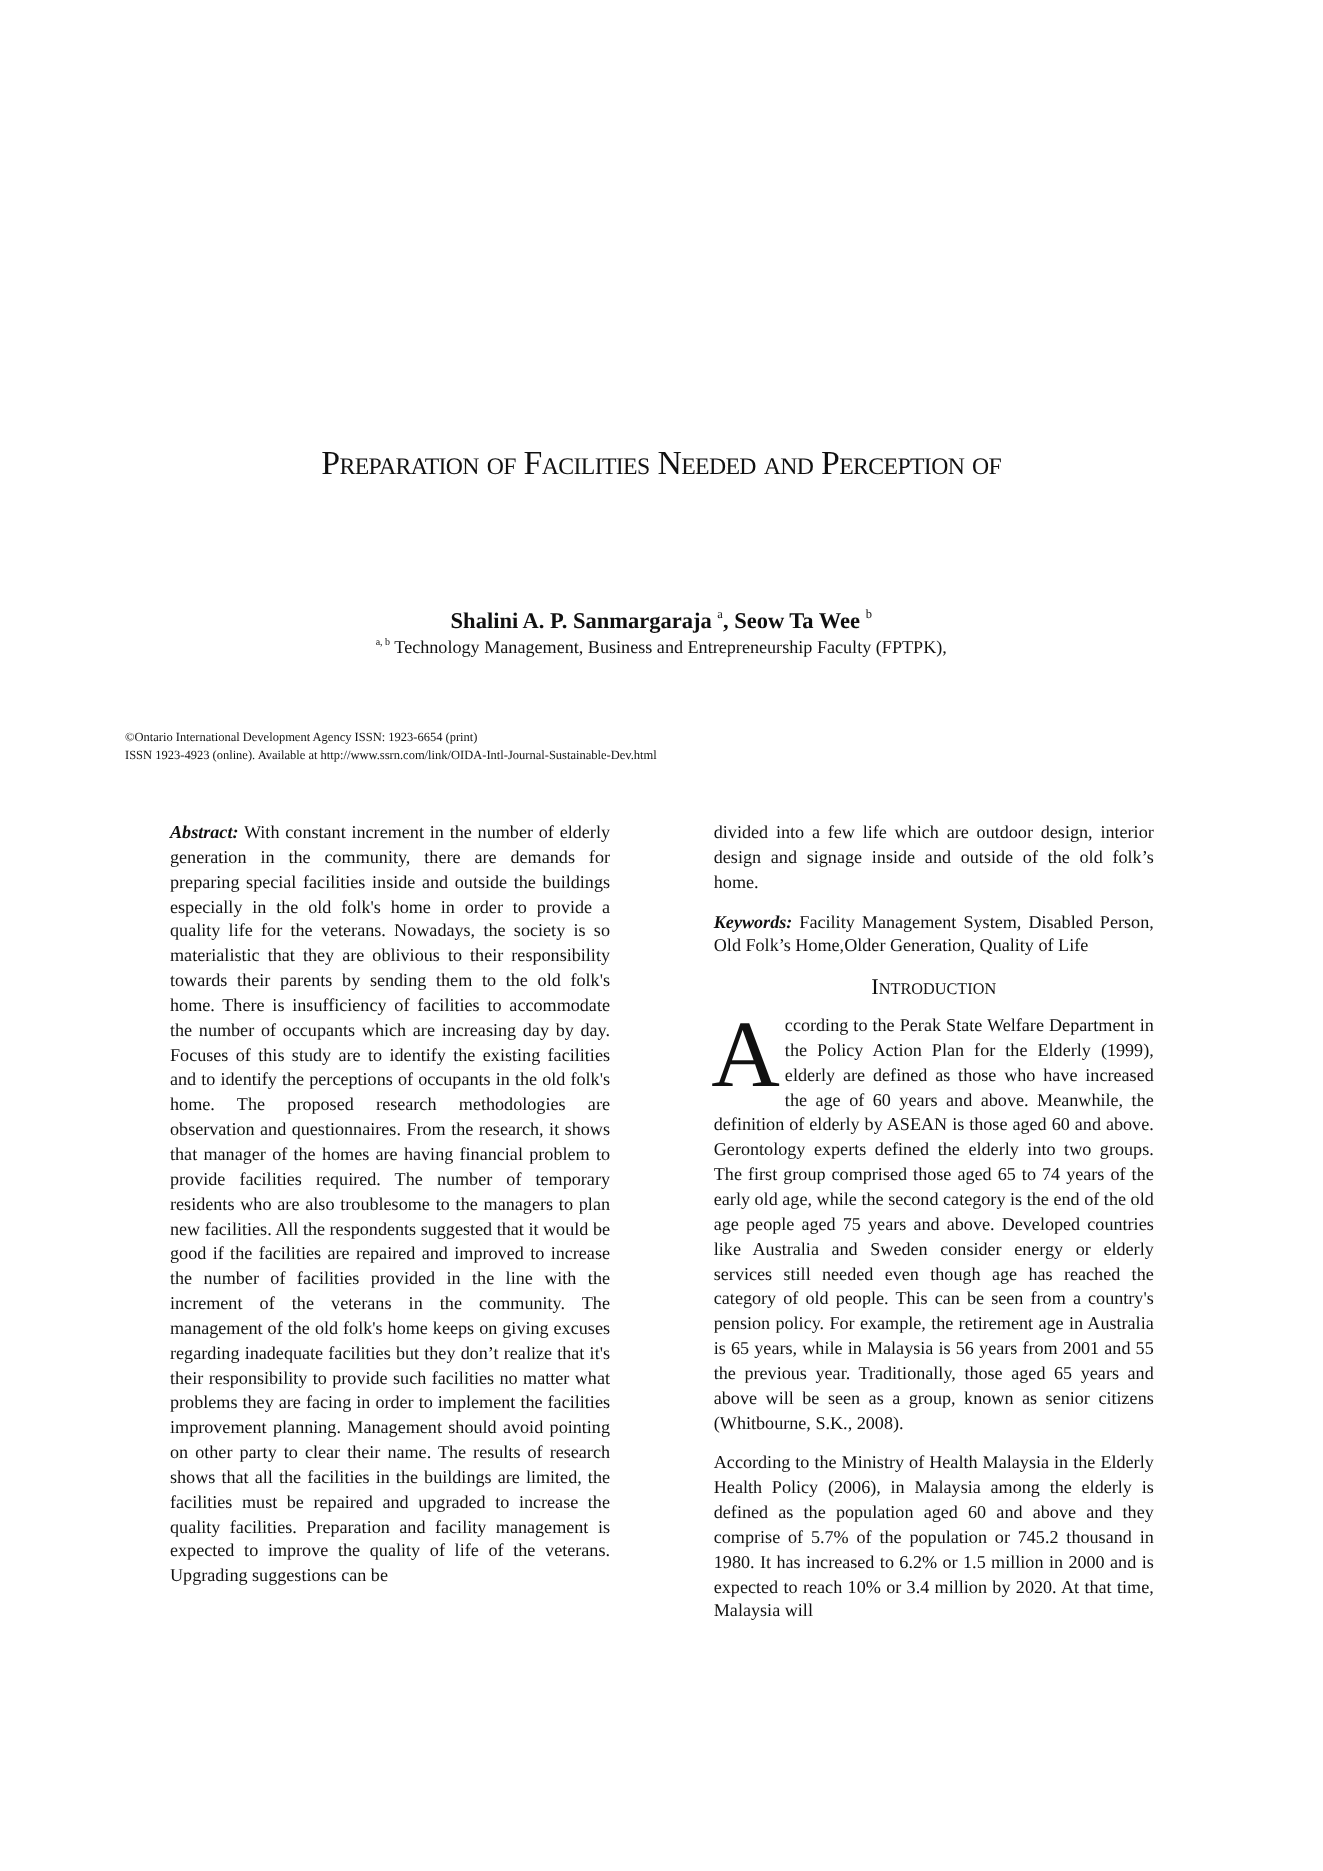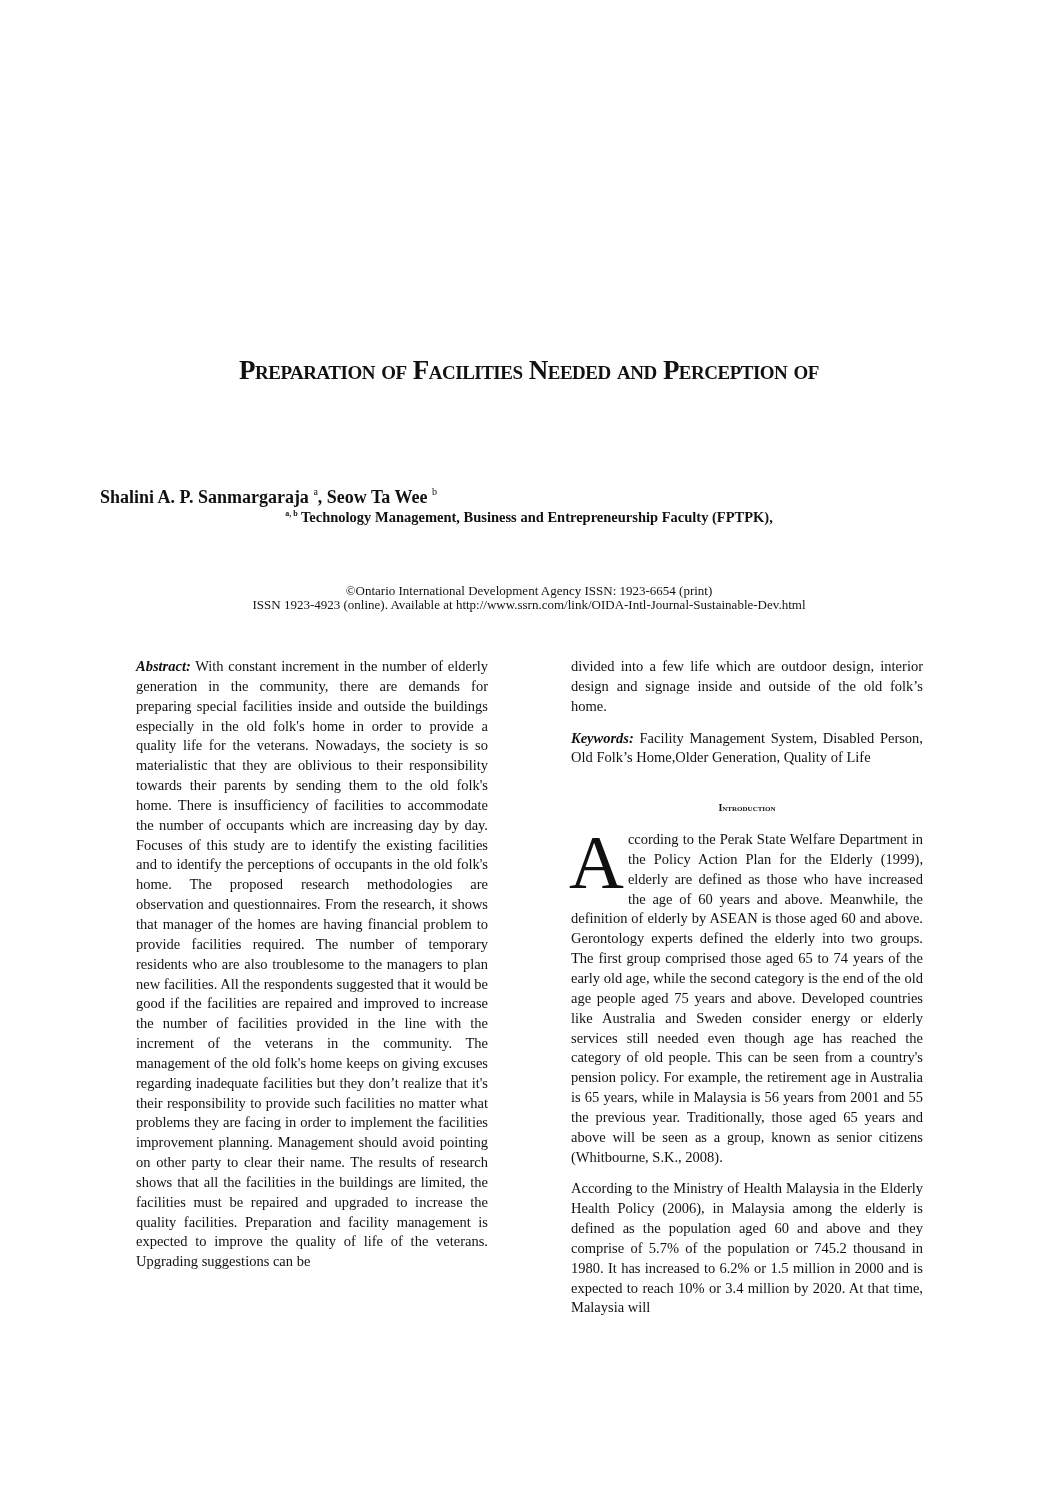--- a/index.html
+++ b/index.html
@@ -2,50 +2,50 @@
 <html><head>
 <meta charset="utf-8">
 <style>
   html, body { margin: 0; padding: 0; background: #ffffff; }
   body {
     width: 1058px; height: 1497px; position: relative; overflow: hidden;
     font-family: "Liberation Serif", "DejaVu Serif", serif; color: #111;
   }
   .title {
     position: absolute; left: 100px; top: 350px; width: 858px;
-    text-align: center; font-weight: bold; font-size: 27px; line-height: 40px;
+    text-align: center; font-weight: normal; font-size: 27px; line-height: 40px;
     font-variant: small-caps; letter-spacing: -0.5px; color: #111;
   }
   .title .line { display: block; }
   .authors {
     position: absolute; left: 100px; top: 480px; width: 858px;
-    font-weight: bold; font-size: 18px; line-height: 24px;
+    text-align: center; font-weight: bold; font-size: 18px; line-height: 24px;
   }
   .authors sup { font-size: 10px; font-weight: normal; vertical-align: 8px; }
   .affil {
     position: absolute; left: 100px; top: 504px; width: 858px;
-    text-align: center; font-size: 14.5px; line-height: 20px; font-weight: bold;
+    text-align: center; font-size: 14.5px; line-height: 20px;
   }
   .affil sup { font-size: 8px; vertical-align: 6px; }
   .copyright {
     position: absolute; left: 100px; top: 584px; width: 858px;
-    text-align: center; font-size: 13px; line-height: 14px;
+    text-align: left; font-size: 10px; line-height: 14px;
   }
   .col {
     position: absolute; top: 645px; width: 376px;
     font-size: 14.5px; line-height: 19.85px; text-align: justify;
   }
   .col-left { left: 124px; }
   .col-right { left: 559px; }
   .col p { margin: 12px; }
   .col .gap { margin-top: 10px; }
   .label-italic { font-weight: bold; font-style: italic; }
   .section-heading {
-    text-align: center; font-weight: bold; font-variant: small-caps;
-    font-size: 10px; margin: 30px 0 10px 0;
+    text-align: center; font-weight: normal; font-variant: small-caps;
+    font-size: 18px; margin: 12px 0 10px 0;
   }
   .dropcap {
     float: left; font-size: 76px; line-height: 60px; height: 58px;
     margin: 2px 4px 0 -2px; font-weight: normal;
   }
 </style>
 </head>
 <body>
 
 <div class="title">

